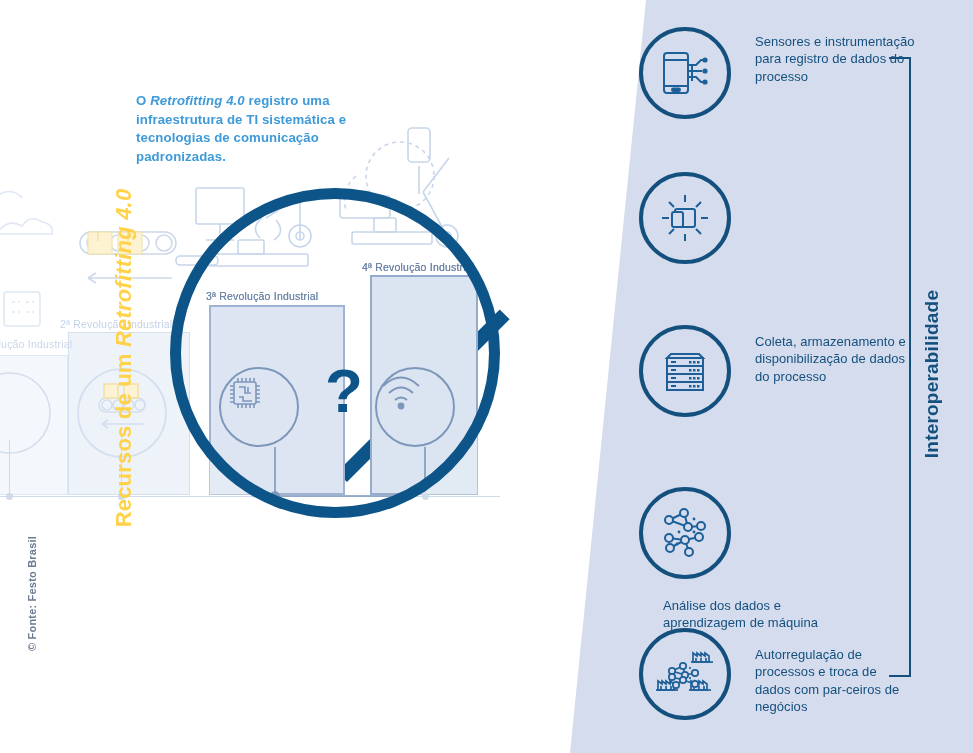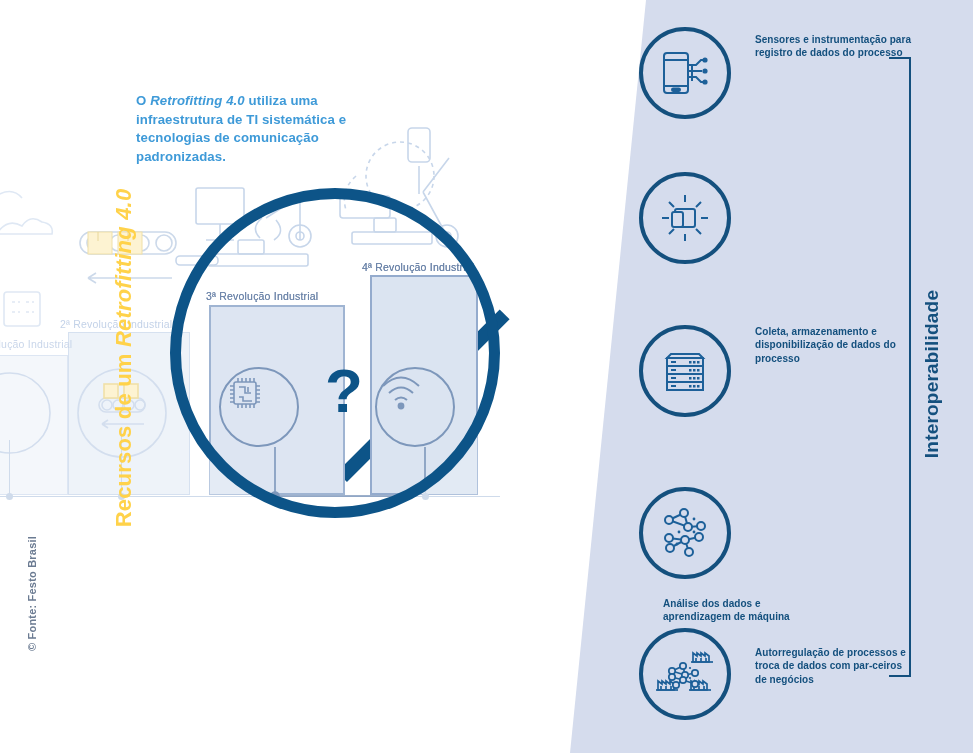--- a/index.html
+++ b/index.html
@@ -106,31 +106,31 @@
   }
 
   .item{position:absolute;display:flex;align-items:flex-start;}
   .icon-circle{
     width:92px;height:92px;border-radius:50%;
     border:4px solid #14507e;box-sizing:border-box;
     display:flex;align-items:center;justify-content:center;
     flex:0 0 92px;
   }
   .item-text{
-    margin-left:24px;color:#14507e;font-size:10px;font-weight:bold;
+    margin-left:24px;color:#14507e;font-size:13px;font-weight:normal;
     line-height:1.34;letter-spacing:.05px;width:160px;
   }
   .i1{left:639px;top:27px;}
   .i2{left:639px;top:172px;}
   .i3{left:639px;top:325px;}
   .i4{left:639px;top:487px;flex-direction:column;}
   .i5{left:639px;top:628px;}
   .i1 .item-text{margin-top:6px;}
   .i2 .item-text{margin-top:2px;}
-  .i3 .item-text{}
+  .i3 .item-text{margin-top:8px;}
   .i4 .item-text{margin-top:18px;}
   .i5 .item-text{margin-top:18px;}
 
   .source{
     position:absolute;left:-38px;top:575px;width:140px;
     transform:rotate(-90deg);
     color:#6b7b92;font-size:11px;font-weight:bold;letter-spacing:.2px;
     white-space:nowrap;
   }
 </style>
@@ -219,21 +219,21 @@
     <div class="tick t1"></div>
     <div class="tick t2"></div>
     <div class="tick t3"></div>
     <div class="tick t4"></div>
     <div class="stem s1"></div>
     <div class="stem s2"></div>
     <div class="stem s3"></div>
     <div class="stem s4"></div>
 
     <div class="intro">
-      <span>O </span><i>Retrofitting 4.0</i><span> utiliza</span>
+      <span>O </span><i>Retrofitting 4.0</i><span> registro</span>
       <span>uma infraestrutura de TI sistemática e tecnologias de comunicação padronizadas.</span>
     </div>
   </div>
 
   <div class="lens-wrap">
     <div class="lens-handle"></div>
 
     <div class="lens-clip">
       <div class="lens-inner">
         <div class="bar" style="left:209px;top:305px;width:136px;height:190px;border:2px solid #9fb4d2;background:#dde5f2;"></div>

